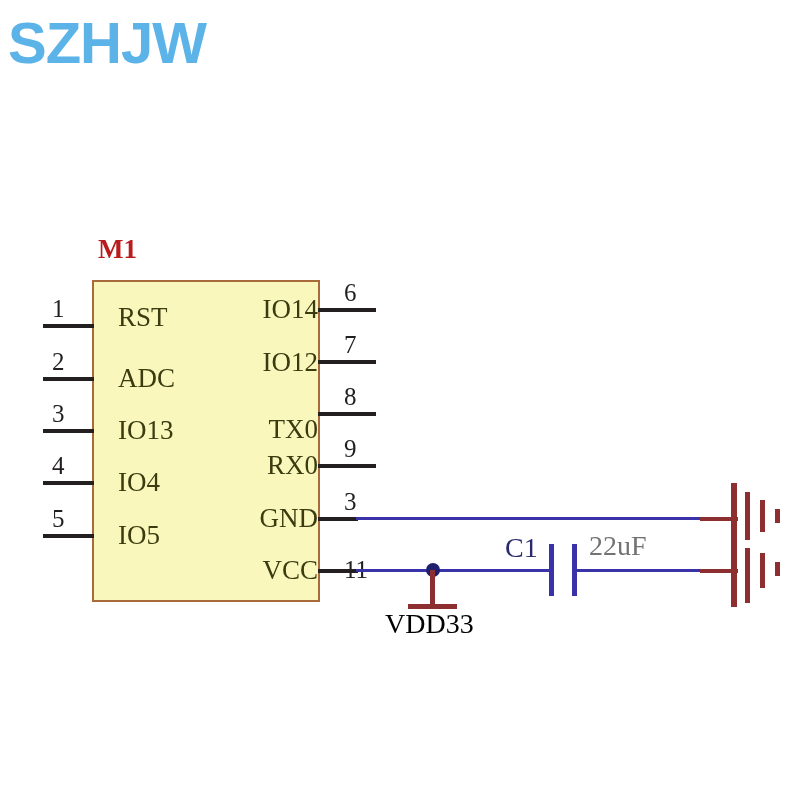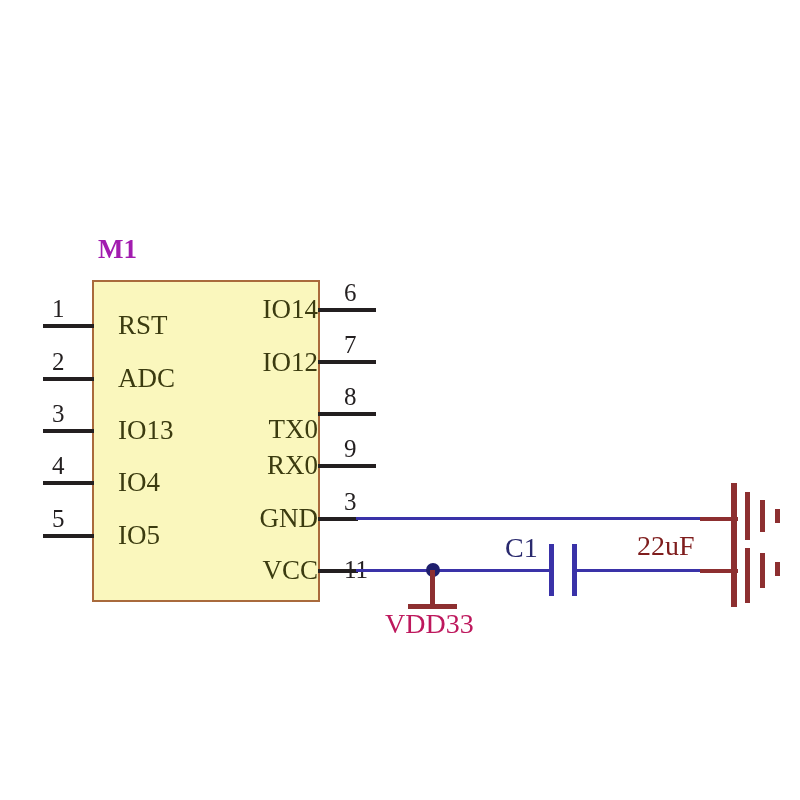--- a/index.html
+++ b/index.html
@@ -43,21 +43,21 @@
     background: #faf7bd;
     border: 2px solid #a96a3c;
     box-sizing: border-box;
   }
   #chip-designator {
     position: absolute;
     left: 98px;
     top: 236px;
     font-size: 27px;
     font-weight: bold;
-    color: #a21caf;
+    color: #b91c1c;
     line-height: 1;
   }
 
   
   .pin-name {
     position: absolute;
     font-size: 27px;
     color: #3b3b10;
     line-height: 1;
     white-space: nowrap;
@@ -122,21 +122,21 @@
     top: 604px;
     width: 49px;
     height: 5px;
     background: #8d2f30;
   }
   #vdd-label {
     position: absolute;
     left: 385px;
     top: 610px;
     font-size: 28px;
-    color: #be185d;
+    color: #000000;
     line-height: 1;
     white-space: nowrap;
   }
 
   
   .cap-plate {
     position: absolute;
     top: 544px;
     width: 5px;
     height: 52px;
@@ -151,54 +151,54 @@
     font-size: 28px;
     color: #2a2a6e;
     line-height: 1;
     white-space: nowrap;
   }
   #cap-val {
     position: absolute;
     left: 589px;
     top: 532px;
     font-size: 28px;
-    color: #7f1d1d;
-    line-height: 1;
-    white-space: nowrap;
-    margin-left: 48px;
+    color: #737373;
+    line-height: 1;
+    white-space: nowrap;
   }
 
   
   .bat-bar {
     position: absolute;
     background: #8d2f30;
   }
 </style>
 </head>
 <body>
 
 <div id="canvas">
 
+  <div id="logo">SZHJW</div>
 
   <div id="chip-body"></div>
   <div id="chip-designator">M1</div>
 
   <div class="lead left" style="top:324px"></div>
   <div class="lead left" style="top:377px"></div>
   <div class="lead left" style="top:429px"></div>
   <div class="lead left" style="top:481px"></div>
   <div class="lead left" style="top:534px"></div>
 
   <div class="pin-num left" style="top:296px">1</div>
   <div class="pin-num left" style="top:349px">2</div>
   <div class="pin-num left" style="top:401px">3</div>
   <div class="pin-num left" style="top:453px">4</div>
   <div class="pin-num left" style="top:506px">5</div>
 
-  <div class="pin-name left" style="top:312px">RST</div>
+  <div class="pin-name left" style="top:304px">RST</div>
   <div class="pin-name left" style="top:365px">ADC</div>
   <div class="pin-name left" style="top:417px">IO13</div>
   <div class="pin-name left" style="top:469px">IO4</div>
   <div class="pin-name left" style="top:522px">IO5</div>
 
   <div class="lead right" style="top:308px"></div>
   <div class="lead right" style="top:360px"></div>
   <div class="lead right" style="top:412px"></div>
   <div class="lead right" style="top:464px"></div>
 

